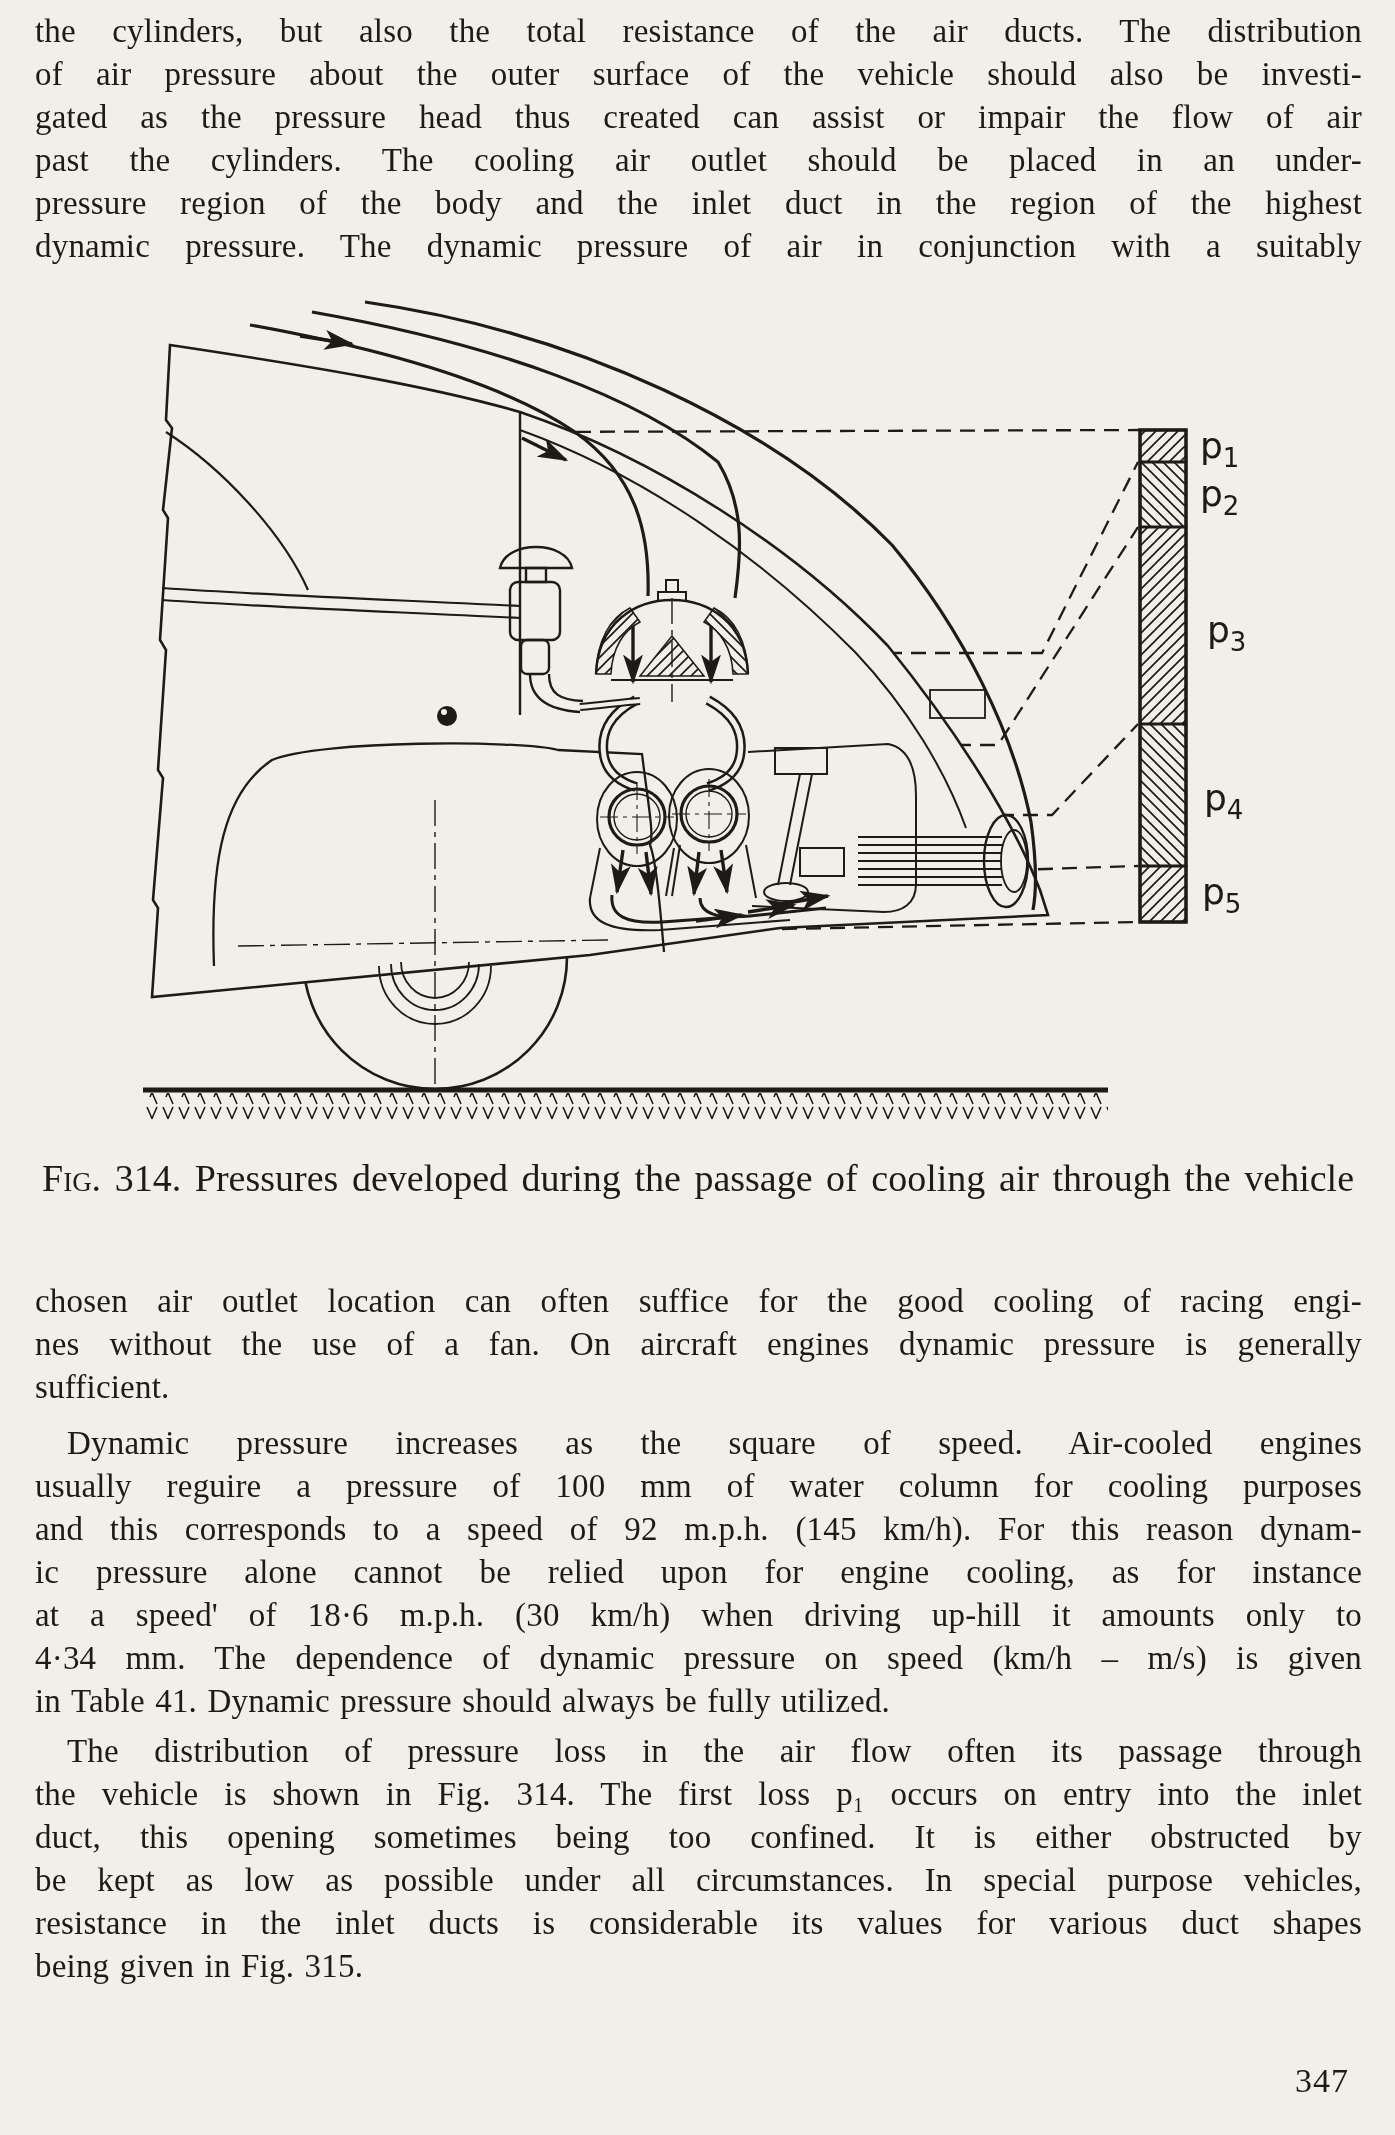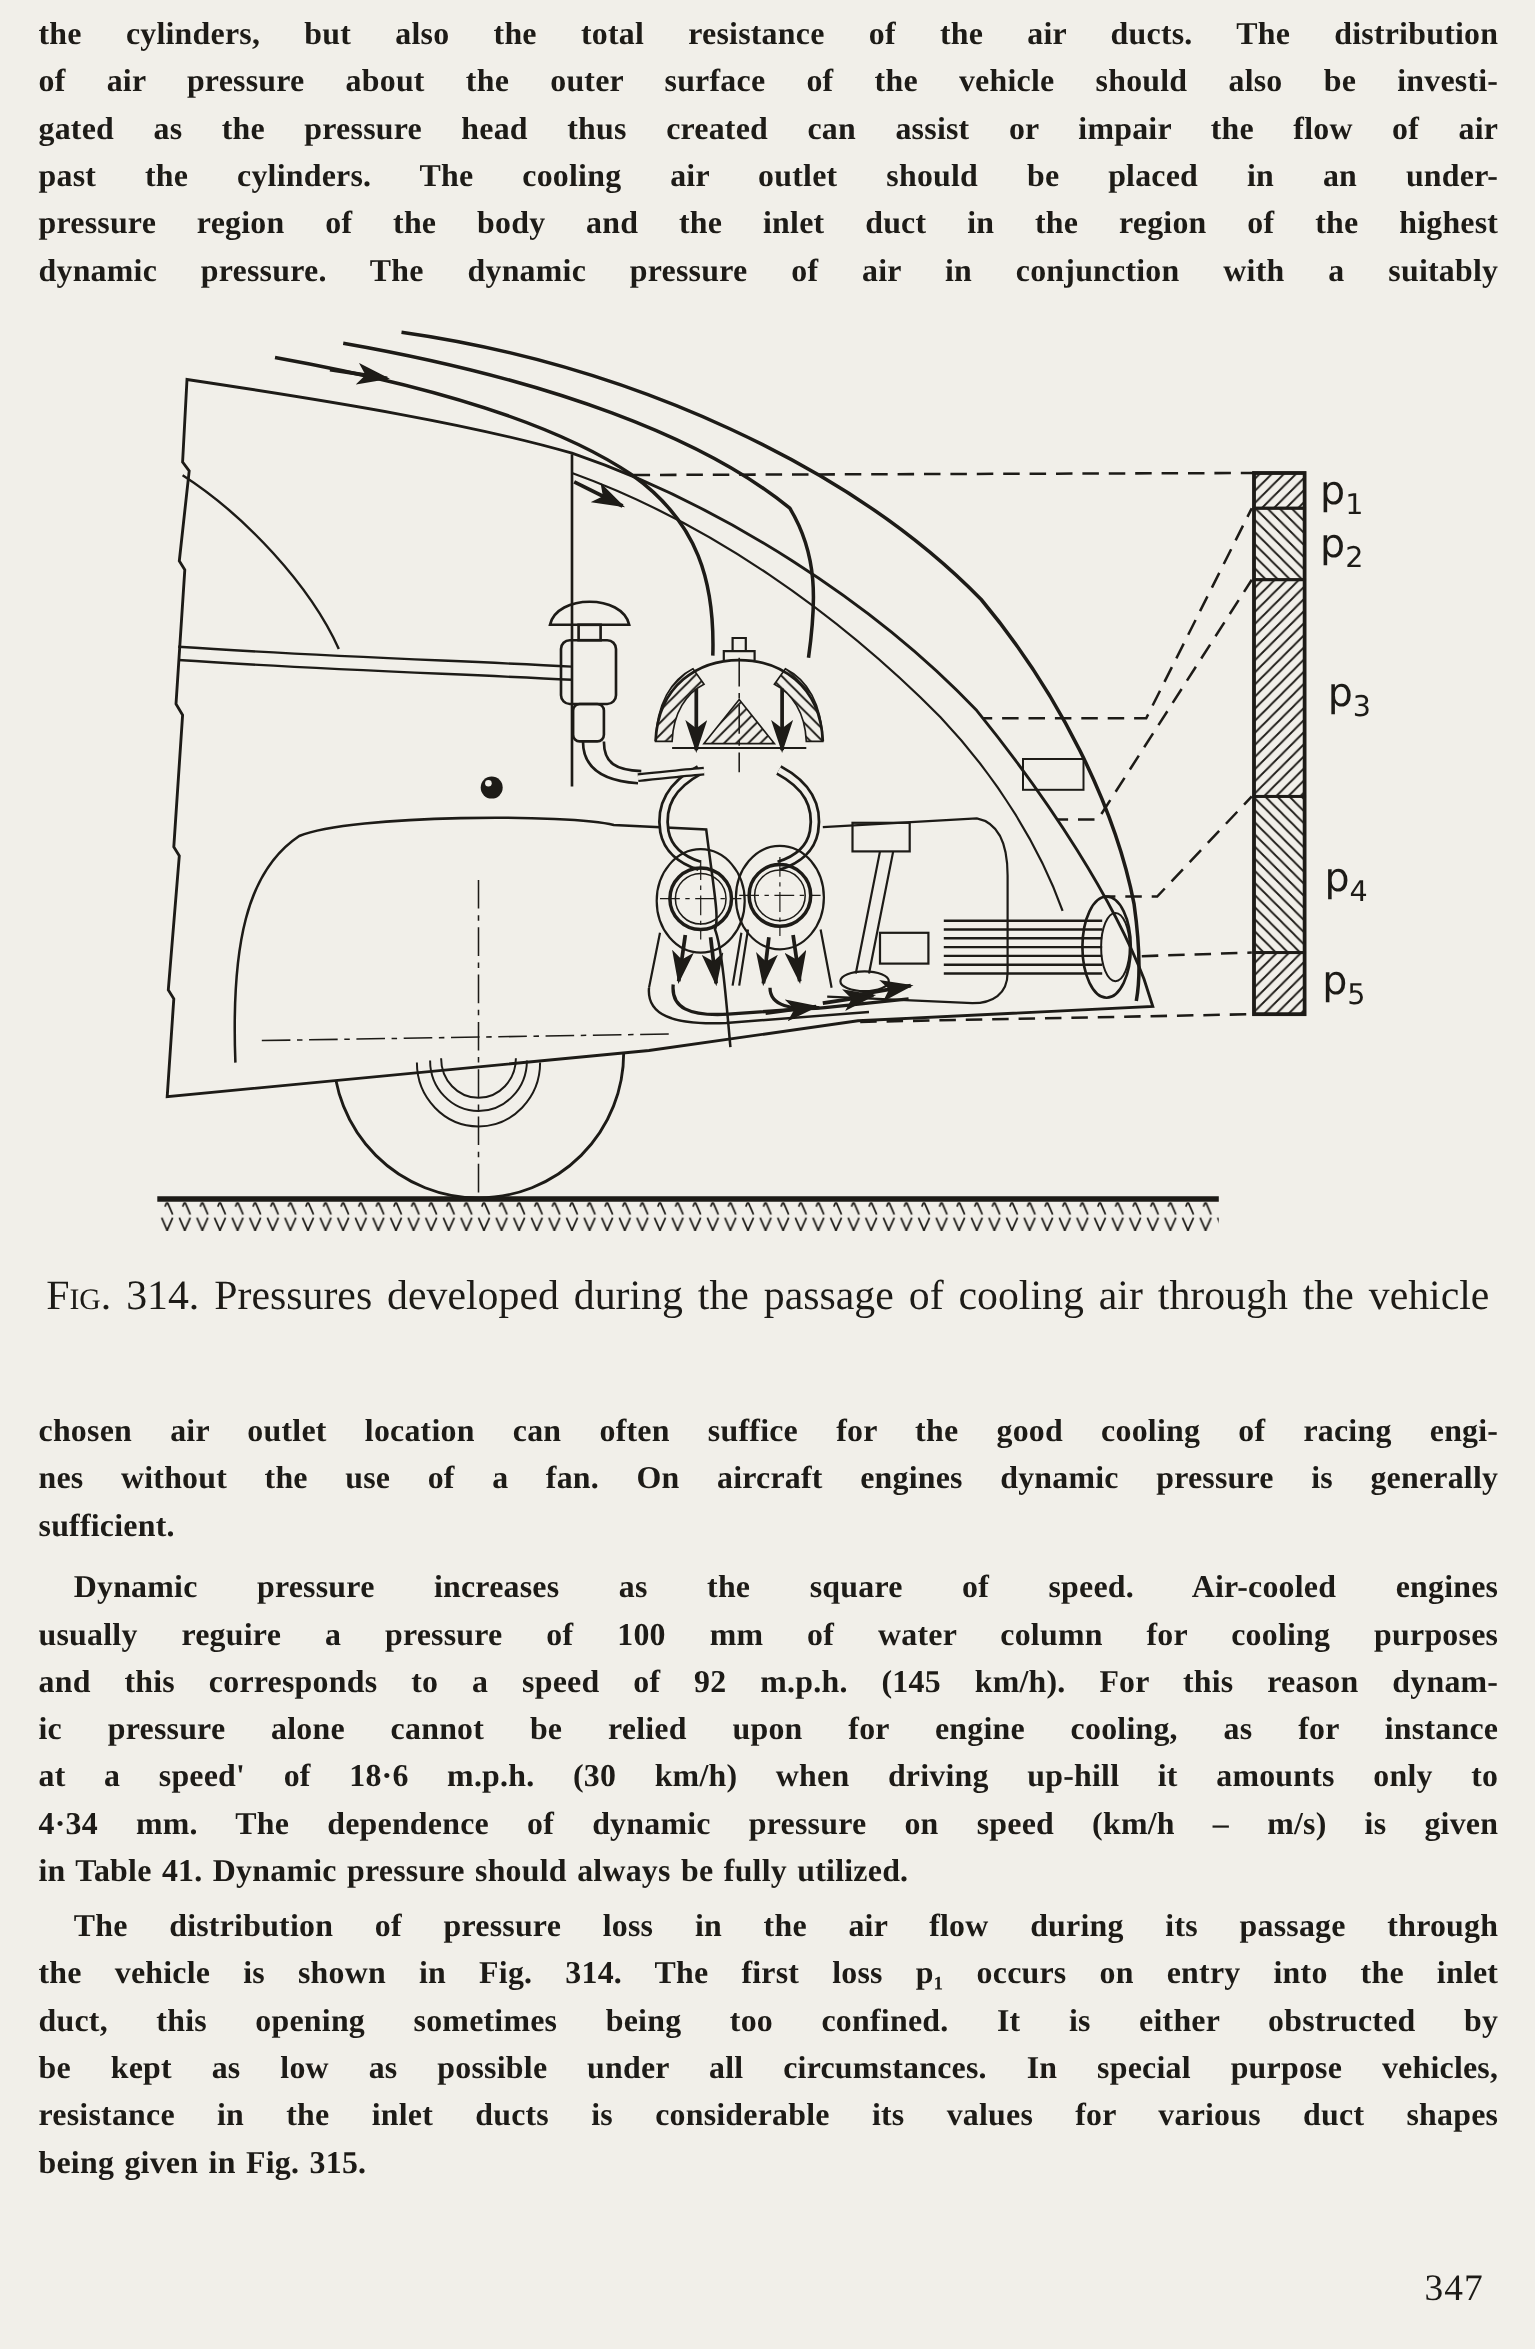--- a/index.html
+++ b/index.html
@@ -5,23 +5,23 @@
   :root{ --paper:#f1efe9; --ink:#1d1b17; }
   html,body{ margin:0; padding:0; }
   body{
     width:1395px; height:2135px; position:relative;
     background:var(--paper); color:var(--ink);
     font-family:"Liberation Serif","DejaVu Serif",serif;
     overflow:hidden;
   }
   .textblock{ position:absolute; left:35px; width:1327px; }
   .line{
-    font-size:29px; line-height:43px; white-space:normal;
+    font-size:33px; line-height:43px; white-space:normal;
     text-align:justify; text-align-last:justify;
-    letter-spacing:.2px; word-spacing:2px;font-weight:bold;
+    letter-spacing:.2px; word-spacing:2px;
   }
   .line.last{ text-align-last:left; }
   .line.indent{ text-indent:32px; }
   .line.sp12{ margin-top:13px; }
   .line.sp6{ margin-top:7px; }
   #caption{
     position:absolute; left:42px; top:1158px; width:1312px;
     font-size:38px; line-height:40px;
     text-align:justify; text-align-last:justify; word-spacing:3px;
   }
@@ -211,21 +211,21 @@
     <div class="line">chosen air outlet location can often suffice for the good cooling of racing engi-</div>
     <div class="line">nes without the use of a fan. On aircraft engines dynamic pressure is generally</div>
     <div class="line last">sufficient.</div>
     <div class="line indent sp12">Dynamic pressure increases as the square of speed. Air-cooled engines</div>
     <div class="line">usually reguire a pressure of 100 mm of water column for cooling purposes</div>
     <div class="line">and this corresponds to a speed of 92 m.p.h. (145 km/h). For this reason dynam-</div>
     <div class="line">ic pressure alone cannot be relied upon for engine cooling, as for instance</div>
     <div class="line">at a speed' of 18·6 m.p.h. (30 km/h) when driving up-hill it amounts only to</div>
     <div class="line">4·34 mm. The dependence of dynamic pressure on speed (km/h – m/s) is given</div>
     <div class="line last">in Table 41. Dynamic pressure should always be fully utilized.</div>
-    <div class="line indent sp6">The distribution of pressure loss in the air flow during its passage through</div>
+    <div class="line indent sp6">The distribution of pressure loss in the air flow often its passage through</div>
     <div class="line">the vehicle is shown in Fig. 314. The first loss p₁ occurs on entry into the inlet</div>
     <div class="line">duct, this opening sometimes being too confined. It is either obstructed by</div>
     <div class="line">be kept as low as possible under all circumstances. In special purpose vehicles,</div>
     <div class="line">resistance in the inlet ducts is considerable its values for various duct shapes</div>
     <div class="line last">being given in Fig. 315.</div>
   </div>
 
 <div id="page-number">347</div>
 
 </body></html>

